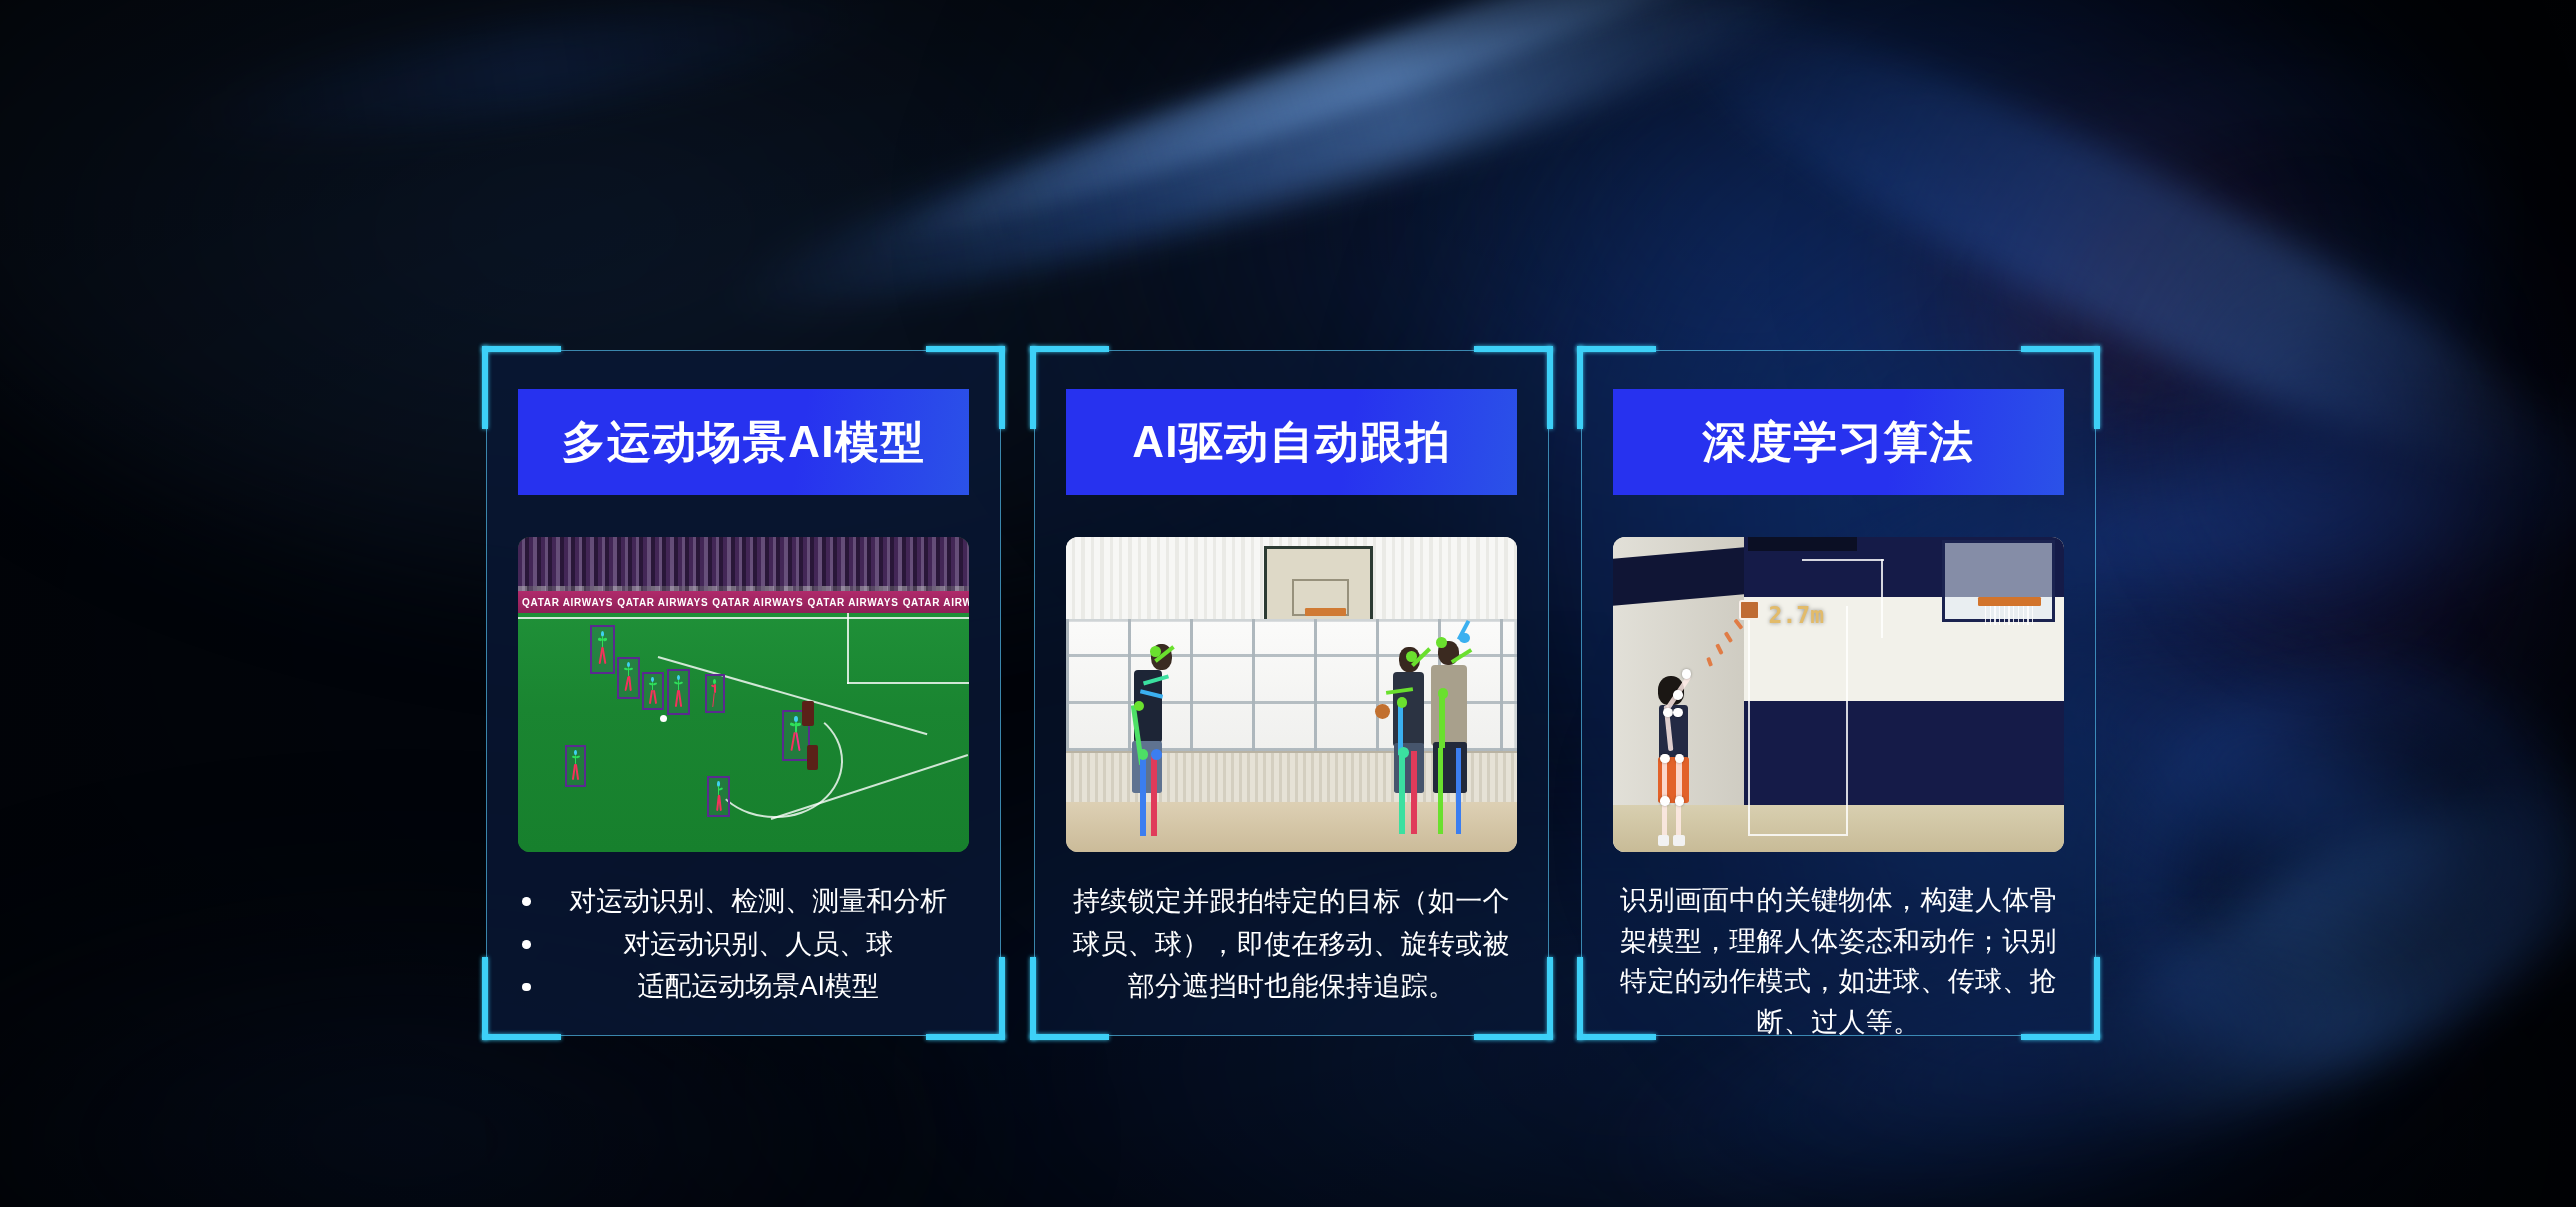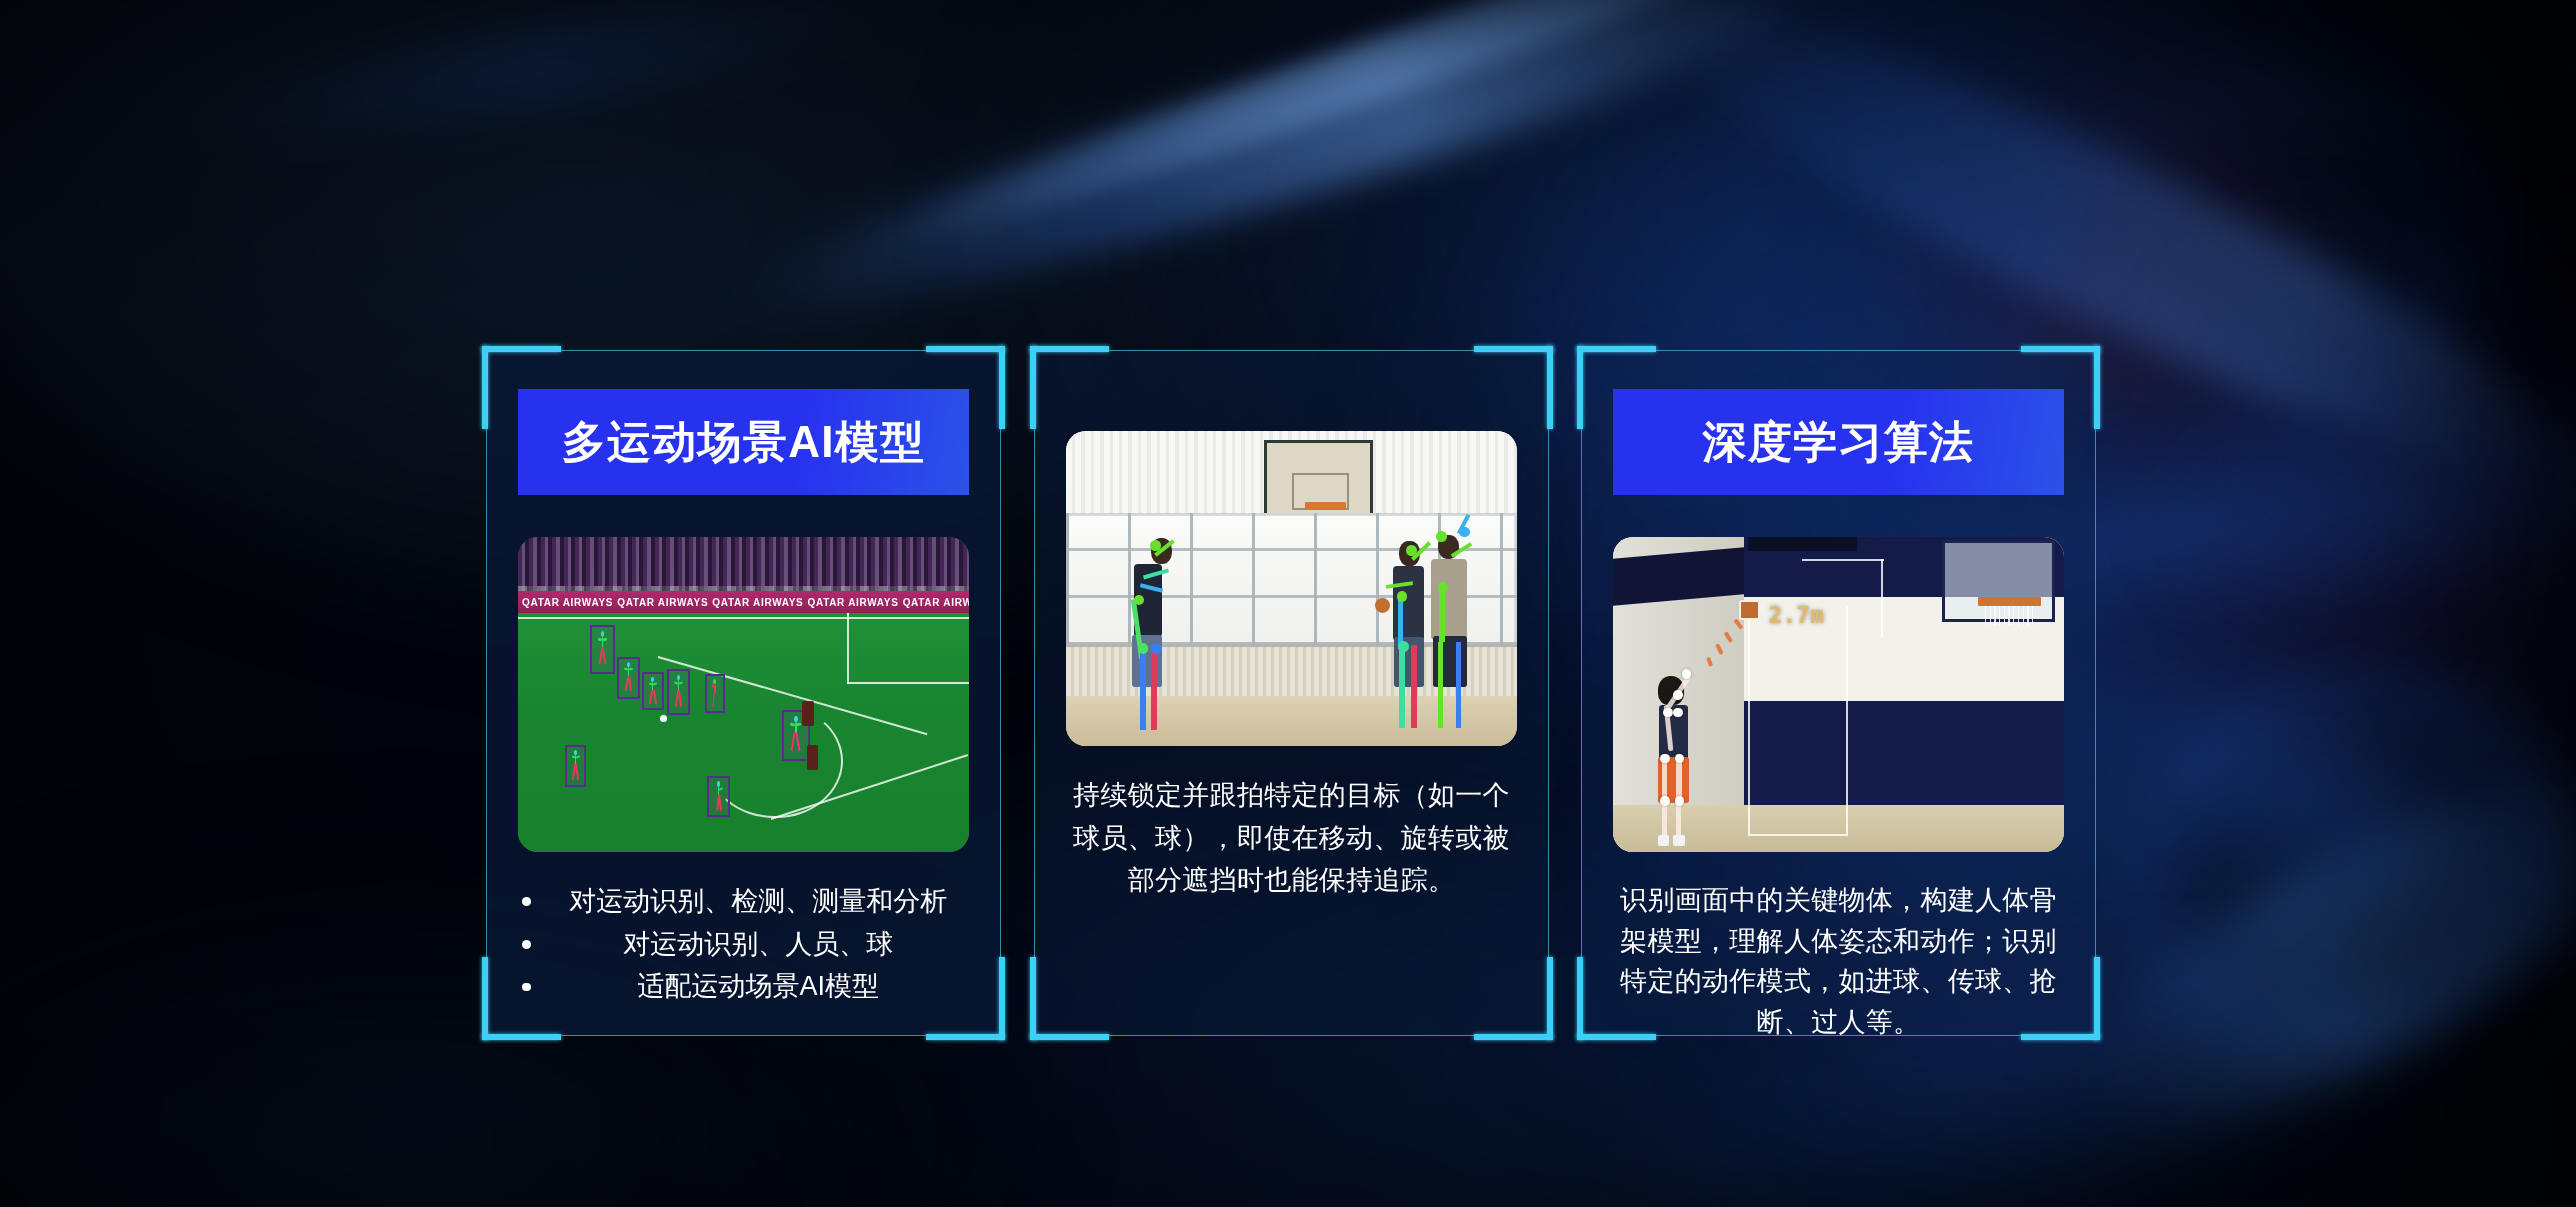--- a/index.html
+++ b/index.html
@@ -107,21 +107,21 @@
     height:106px; width:100%;
     background:linear-gradient(100deg,#2732EF 0%,#2732EF 62%,#2B52E8 100%);
     display:flex; align-items:center; justify-content:center;
   }
   .title-bar span {
     color:#ffffff; font-size:44px; font-weight:700; letter-spacing:1.3px;
     white-space:nowrap; line-height:1;
   }
 
   .shot { position:relative; margin-top:42px; width:100%; height:315px;
-          border-radius:20px; overflow:hidden; background:#101820; }
+          border-radius:12px; overflow:hidden; background:#101820; }
 
   .blurb { margin-top:28px;text-align:center; }
 
   
   ul.bullets { list-style:none; }
   ul.bullets li { position:relative; padding-left:29.5px; color:#fff;
                   font-size:27px; line-height:1.58; white-space:nowrap; font-weight:400; }
   ul.bullets li::before { content:""; position:absolute; left:4px; top:17.4px;
                           width:8.7px; height:8.7px; border-radius:50%; background:#fff; }
 
@@ -386,20 +386,23 @@
     <div class="brk bl">
         <i></i>
         <i></i>
       </div>
     <div class="brk br">
         <i></i>
         <i></i>
       </div>
 
     <div class="card-inner">
+      <div class="title-bar">
+        <span>AI驱动自动跟拍</span>
+      </div>
 
       <div class="shot">
         <div class="gym">
           <div class="wall"></div>
           <div class="board"></div>
           <div class="hoop"></div>
           <div class="pole"></div>
           <div class="win"></div>
           <div class="rad"></div>
           <div class="floor"></div>

